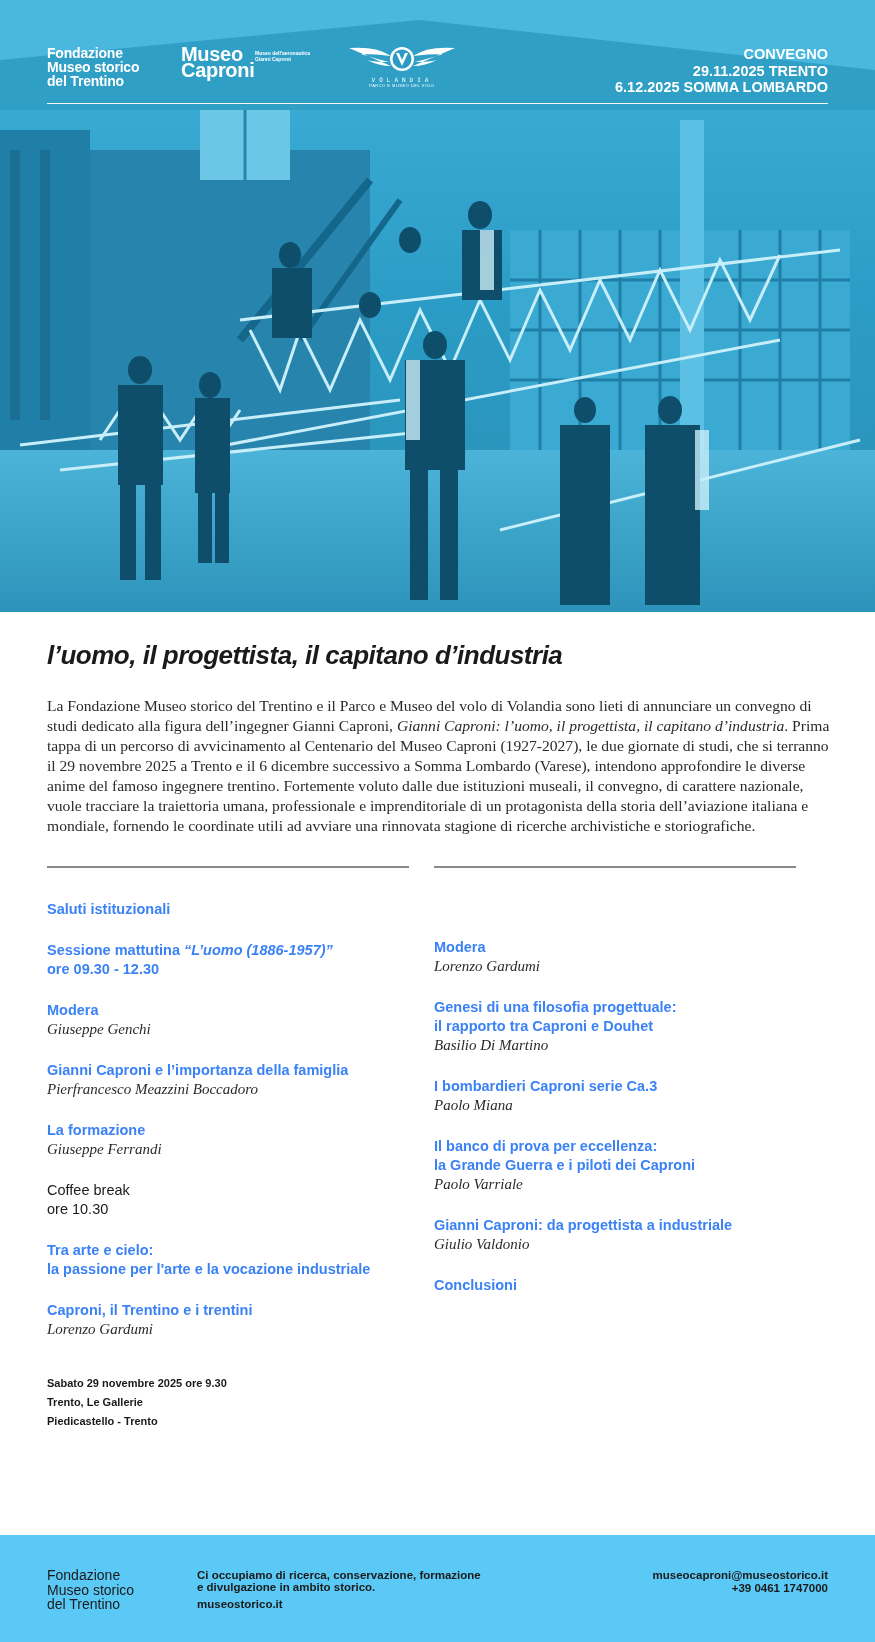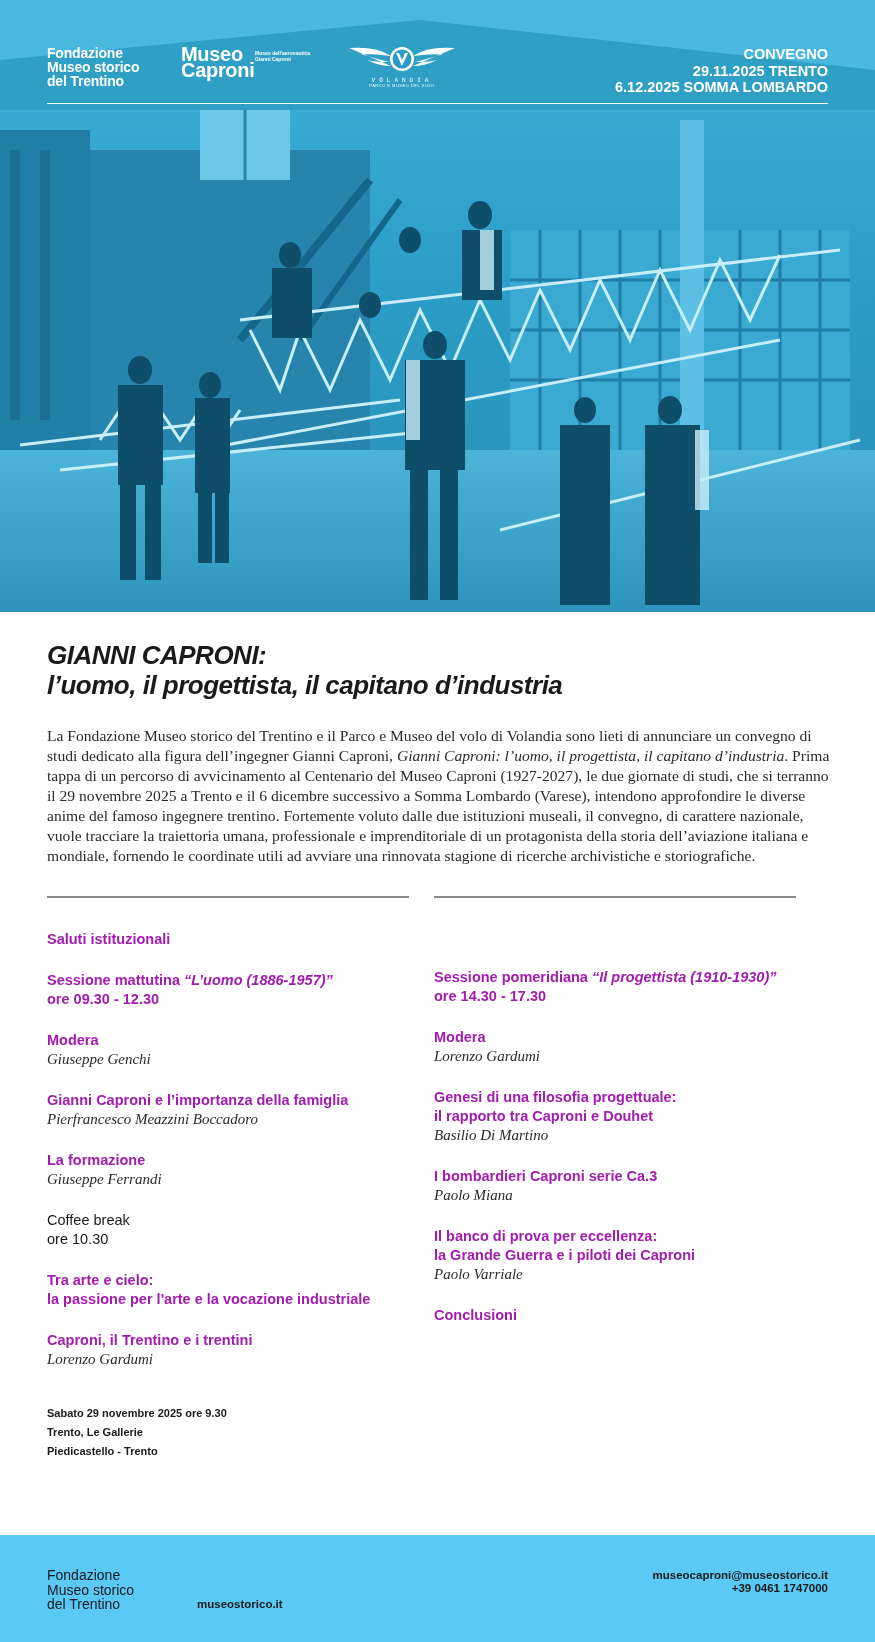--- a/index.html
+++ b/index.html
@@ -79,21 +79,21 @@
     .program {
       margin-top: 30px;
       display: flex;
       gap: 25px;
     }
     .col { width: 362px; }
     .col-rule { height: 0; border-top: 2px solid #8a8a8a; margin-bottom: 32px; }
 
     .block { margin-bottom: 22px; }
     .heading {
-      font-weight: 700; font-size: 14.5px; line-height: 19px; color: #a21caf;
+      font-weight: 700; font-size: 14.5px; line-height: 19px; color: #3b82f6;
     }
     .heading em { font-style: italic; }
     .regular {
       font-weight: 400; font-size: 14.5px; line-height: 19px; color: #1a1a1a;
     }
     .speaker {
       font-family: "Liberation Serif", serif;
       font-style: italic; font-size: 15px; line-height: 19px; color: #2a2a2a;
     }
     .spacer-right { height: 38px; }
@@ -257,21 +257,20 @@
       <div class="event-dates">
         <span>CONVEGNO</span>
         <span>29.11.2025 TRENTO</span>
         <span>6.12.2025 SOMMA LOMBARDO</span>
       </div>
     </div>
   </section>
 
   <main class="content">
     <h1 class="title">
-      <span>GIANNI CAPRONI:</span>
       <span>l’uomo, il progettista, il capitano d’industria</span>
     </h1>
 
     <p class="intro"><span>La Fondazione Museo storico del Trentino e il Parco e Museo del volo di Volandia sono lieti di annunciare un convegno di studi dedicato alla figura dell’ingegner Gianni Caproni, </span><em>Gianni Caproni: l’uomo, il progettista, il capitano d’industria</em><span>. Prima tappa di un percorso di avvicinamento al Centenario del Museo Caproni (1927-2027), le due giornate di studi, che si terranno il 29 novembre 2025 a Trento e il 6 dicembre successivo a Somma Lombardo (Varese), intendono approfondire le diverse anime del famoso ingegnere trentino. Fortemente voluto dalle due istituzioni museali, il convegno, di carattere nazionale, vuole tracciare la traiettoria umana, professionale e imprenditoriale di un protagonista della storia dell’aviazione italiana e mondiale, fornendo le coordinate utili ad avviare una rinnovata stagione di ricerche archivistiche e storiografiche.</span></p>
 
     <div class="program">
 
       <div class="col">
         <div class="col-rule"></div>
         <div class="block">
@@ -310,53 +309,57 @@
           <span>Sabato 29 novembre 2025 ore 9.30</span>
           <span>Trento, Le Gallerie</span>
           <span>Piedicastello - Trento</span>
         </div>
       </div>
 
       <div class="col">
         <div class="col-rule"></div>
         <div class="spacer-right"></div>
         <div class="block">
-          <div class="heading"><span>Sessione pomeridiana </span><em>“Il progettista (1910-1930)”</em></div>
-          <div class="heading">ore 14.30 - 17.30</div>
-        </div>
-        <div class="block">
           <div class="heading">Modera</div>
           <div class="speaker">Lorenzo Gardumi</div>
         </div>
         <div class="block">
           <div class="heading">Genesi di una filosofia progettuale:</div>
           <div class="heading">il rapporto tra Caproni e Douhet</div>
           <div class="speaker">Basilio Di Martino</div>
         </div>
         <div class="block">
           <div class="heading">I bombardieri Caproni serie Ca.3</div>
           <div class="speaker">Paolo Miana</div>
         </div>
         <div class="block">
           <div class="heading">Il banco di prova per eccellenza:</div>
           <div class="heading">la Grande Guerra e i piloti dei Caproni</div>
           <div class="speaker">Paolo Varriale</div>
+        </div>
+        <div class="block">
+          <div class="heading">Gianni Caproni: da progettista a industriale</div>
+          <div class="speaker">Giulio Valdonio</div>
         </div>
         <div class="block">
           <div class="heading">Conclusioni</div>
         </div>
       </div>
     </div>
   </main>
 
   <footer class="footer">
     <div class="footer-logo">
       <span>Fondazione</span>
       <span>Museo storico</span>
       <span>del Trentino</span>
     </div>
+    <div class="footer-mission">
+      <span>Ci occupiamo di ricerca, conservazione, formazione</span>
+      <span>e divulgazione in ambito storico.</span>
+    </div>
     <a class="footer-site">museostorico.it</a>
     <div class="footer-contact">
       <span>museocaproni@museostorico.it</span>
       <span>+39 0461 1747000</span>
     </div>
   </footer>
 </div>
 
 </body></html>

